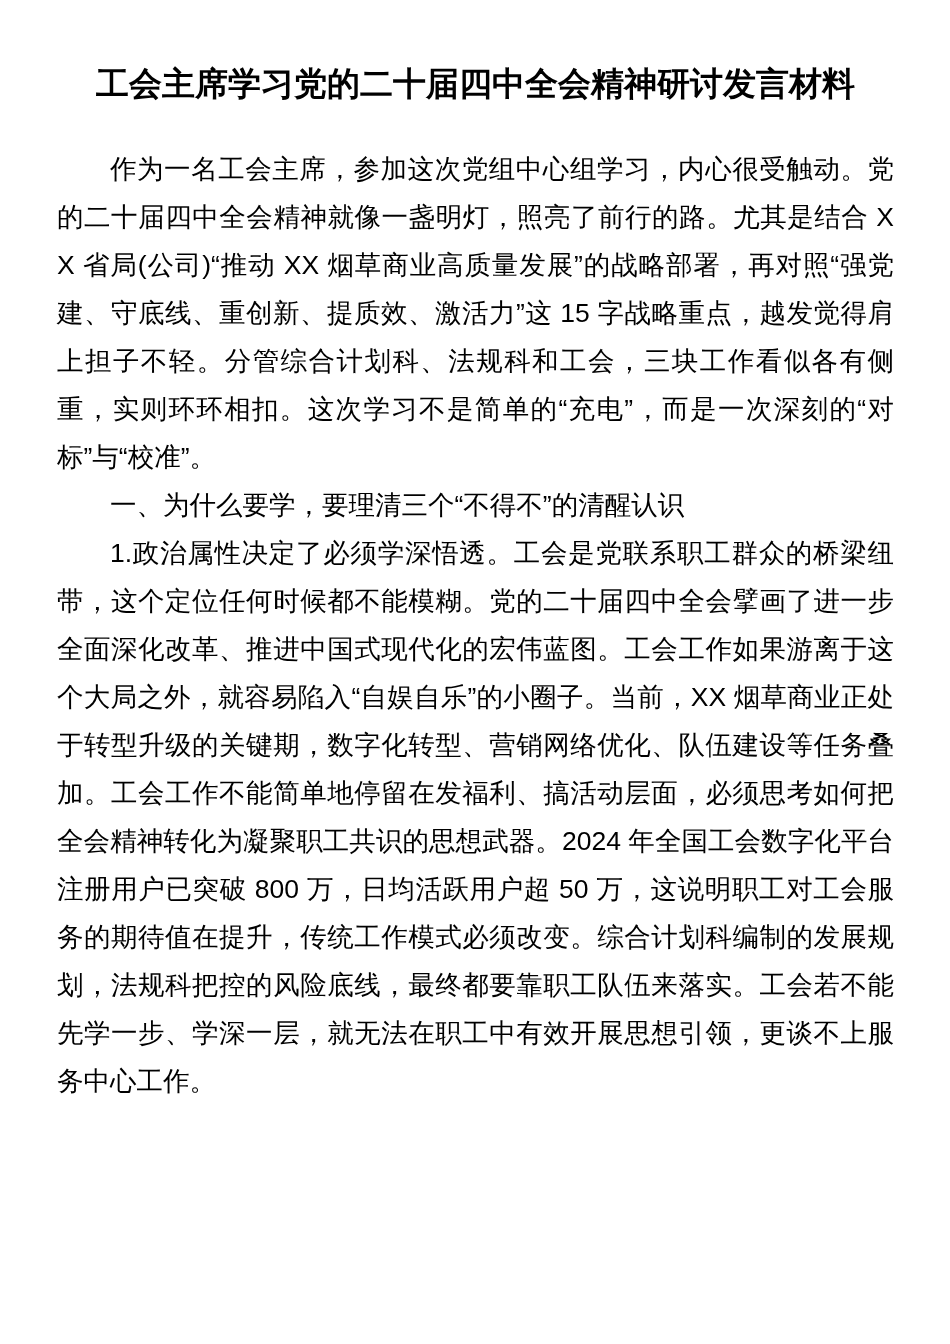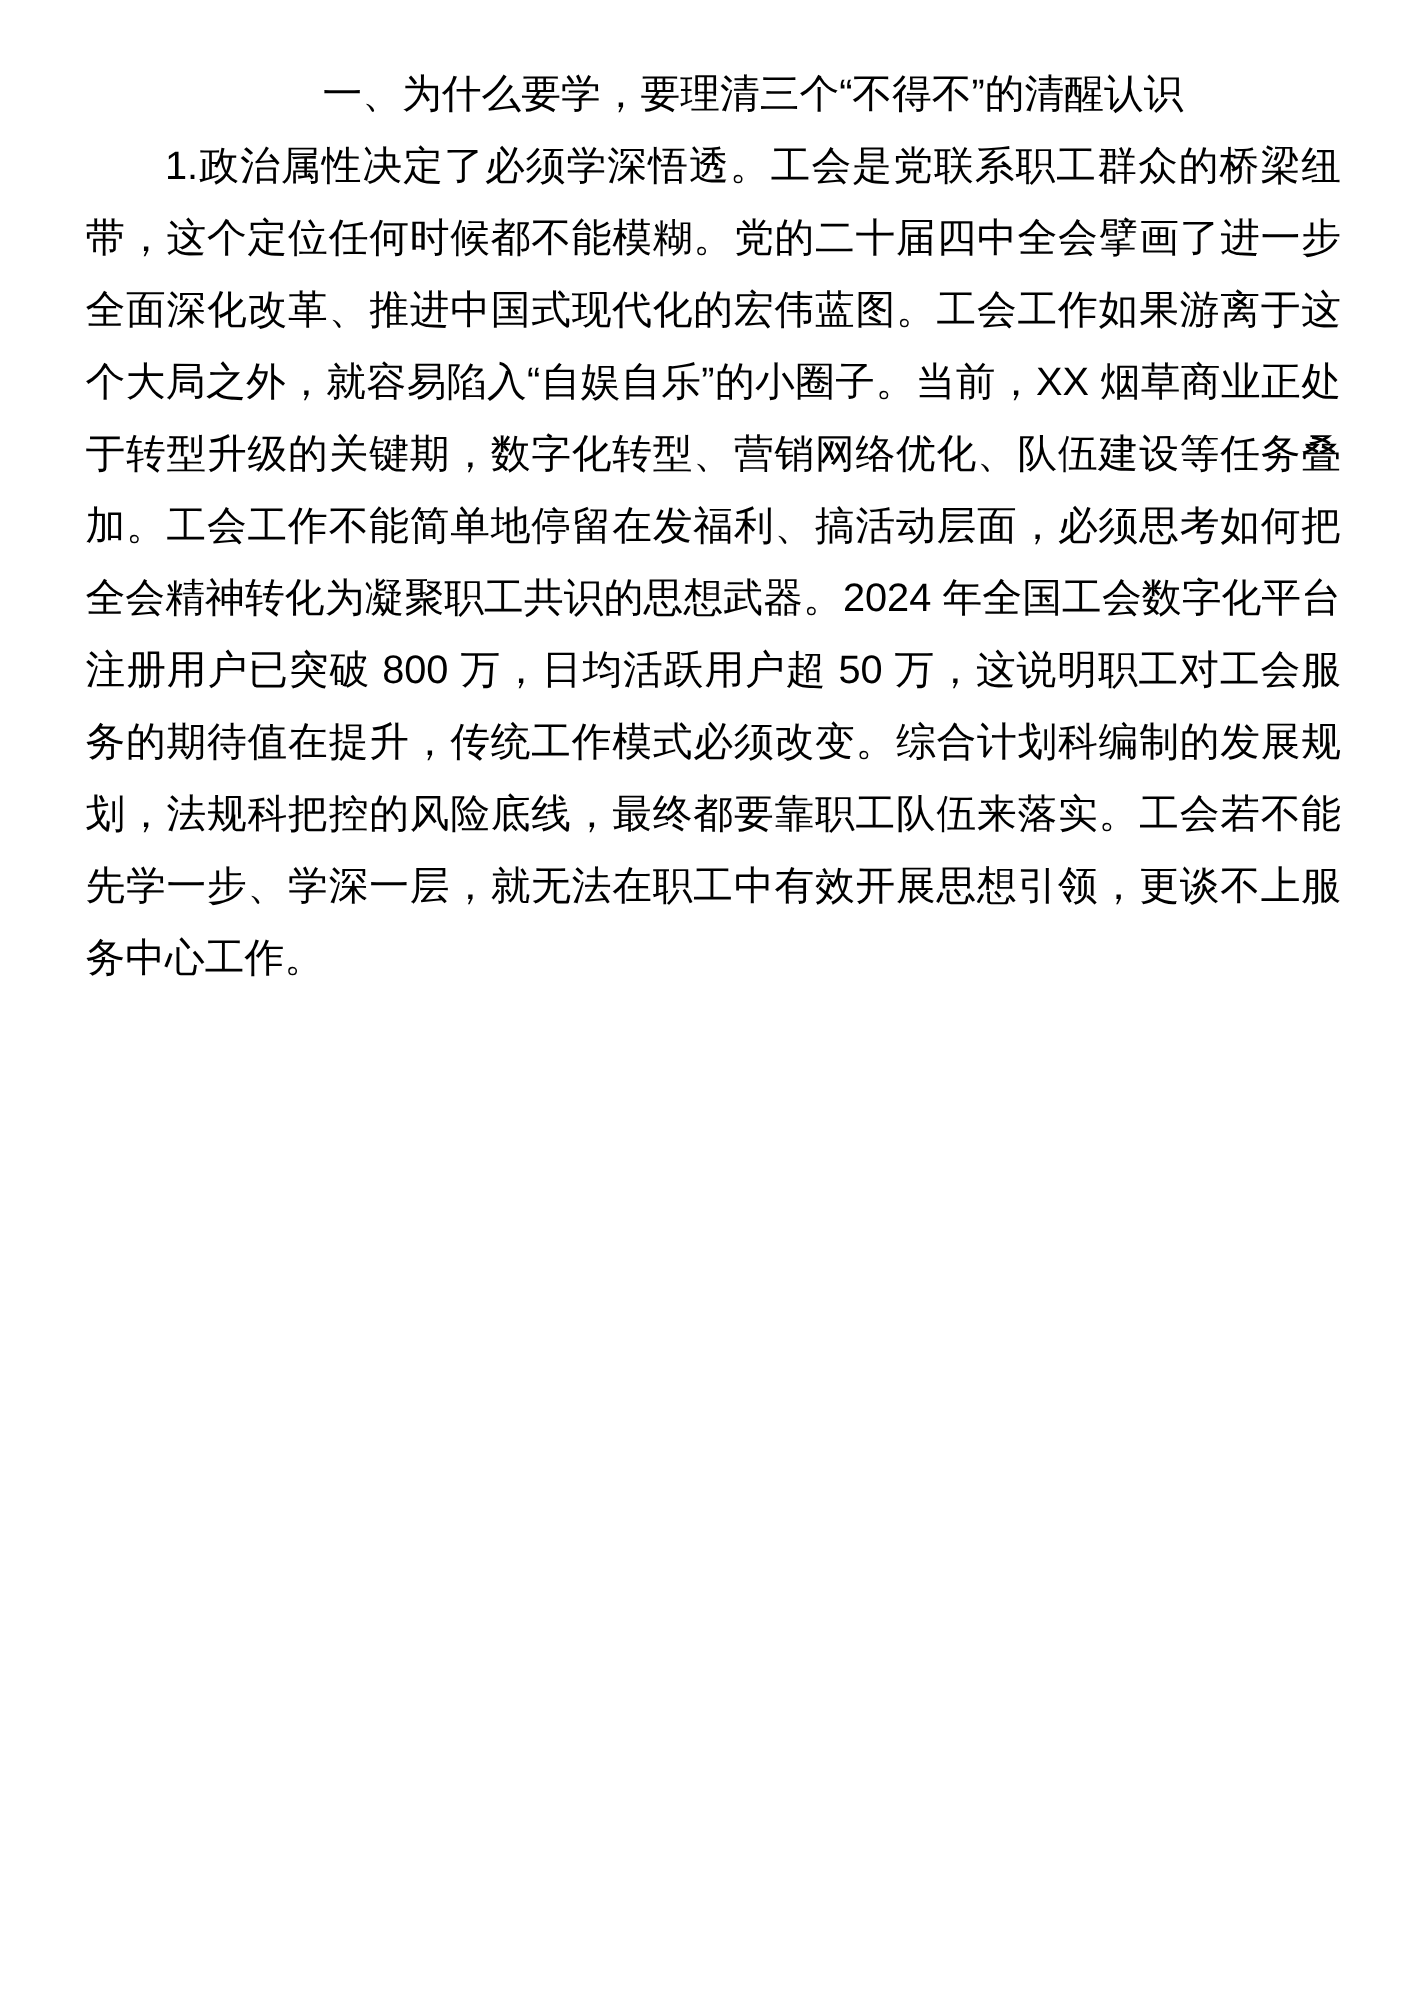--- a/index.html
+++ b/index.html
@@ -52,36 +52,38 @@
     text-align-last: left;
     text-indent: 2em;
     color: #000000;
     word-break: break-all;
   }
   p.section-head {
     margin: 0;
     font-size: 26.5px;
     line-height: 48px;
     text-indent: 2em;
-    text-align: center;
+    text-align: left;
     color: #000000;
   }
   p.para .lead {
     font-weight: normal;
   }
 </style>
 </head>
 <body>
 
 <div class="page">
   <div class="content">
 
+    <h1 class="doc-title">工会主席学习党的二十届四中全会精神研讨发言材料</h1>
 
     <div class="body-block">
 
+      <p class="para">作为一名工会主席，参加这次党组中心组学习，内心很受触动。党的二十届四中全会精神就像一盏明灯，照亮了前行的路。尤其是结合 XX 省局(公司)“推动 XX 烟草商业高质量发展”的战略部署，再对照“强党建、守底线、重创新、提质效、激活力”这 15 字战略重点，越发觉得肩上担子不轻。分管综合计划科、法规科和工会，三块工作看似各有侧重，实则环环相扣。这次学习不是简单的“充电”，而是一次深刻的“对标”与“校准”。</p>
 
       <p class="section-head">一、为什么要学，要理清三个“不得不”的清醒认识</p>
 
       <p class="para"><span class="lead">1.政治属性决定了必须学深悟透。</span><span>工会是党联系职工群众的桥梁纽带，这个定位任何时候都不能模糊。党的二十届四中全会擘画了进一步全面深化改革、推进中国式现代化的宏伟蓝图。工会工作如果游离于这个大局之外，就容易陷入“自娱自乐”的小圈子。当前，XX 烟草商业正处于转型升级的关键期，数字化转型、营销网络优化、队伍建设等任务叠加。工会工作不能简单地停留在发福利、搞活动层面，必须思考如何把全会精神转化为凝聚职工共识的思想武器。2024 年全国工会数字化平台注册用户已突破 800 万，日均活跃用户超 50 万，这说明职工对工会服务的期待值在提升，传统工作模式必须改变。综合计划科编制的发展规划，法规科把控的风险底线，最终都要靠职工队伍来落实。工会若不能先学一步、学深一层，就无法在职工中有效开展思想引领，更谈不上服务中心工作。</span></p>
 
 
     </div>
   </div>
 </div>
 

